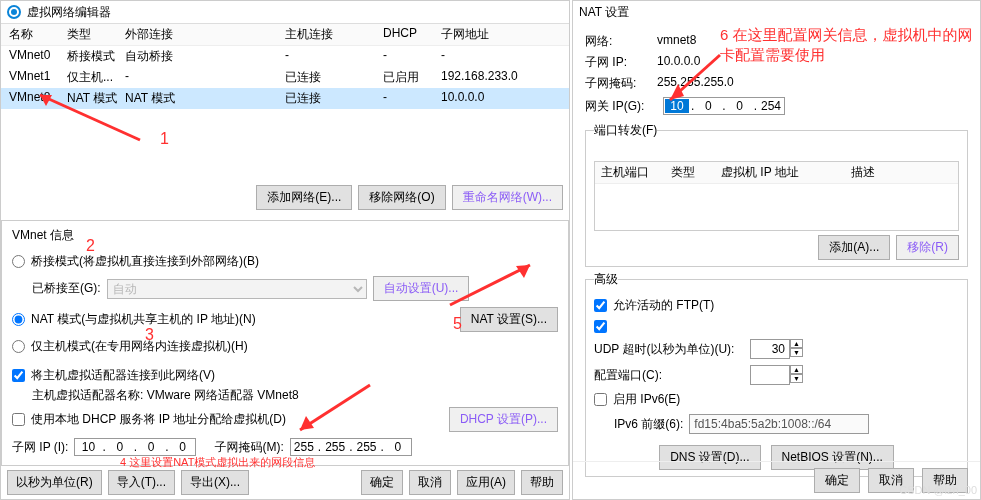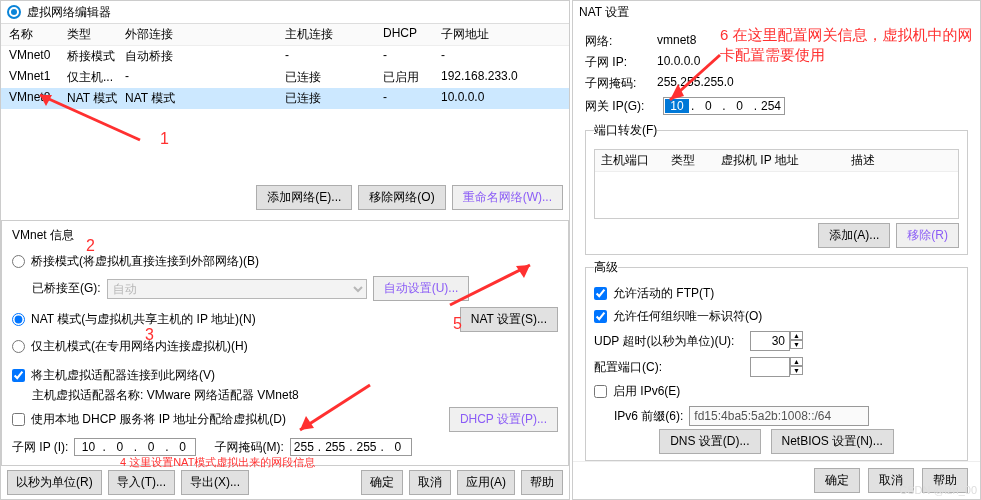--- a/index.html
+++ b/index.html
@@ -32,30 +32,30 @@
 .ip-field { display: inline-flex; border: 1px solid #999; padding: 1px; align-items: center; }
 .dot { padding: 0 2px; }
 .bottom-buttons { position: absolute; bottom: 4px; left: 6px; right: 6px; display: flex; gap: 6px; }
 .bottom-buttons button { padding: 3px 8px; }
 .spacer { flex: 1; }
 fieldset { border: 1px solid #ccc; padding: 6px 8px; margin: 4px 0; }
 .right-panel { position: absolute; left: 572px; top: 0; width: 409px; height: 500px; border: 1px solid #ccc; background: #fff; }
 .right-body { padding: 8px 12px; }
 .info-row { display: flex; padding: 2px 0; }
 .info-label { width: 72px; }
-.port-table { border: 1px solid #ccc; height: 70px; margin-top: 4px; }
+.port-table { border: 1px solid #ccc; height: 70px; margin-top: 16px; }
 .port-header { display: flex; background: #fafafa; padding: 2px 6px; border-bottom: 1px solid #eee; }
 .pcol1 { width: 70px; } .pcol2 { width: 50px; } .pcol3 { width: 130px; } .pcol4 { flex: 1; }
 .port-btns { display: flex; justify-content: flex-end; gap: 6px; margin-top: 4px; }
 .adv-row { display: flex; align-items: center; padding: 3px 0; gap: 6px; }
 .spinner { display: inline-flex; }
 .spinner input { width: 40px; text-align: right; }
 .spin-btns { display: flex; flex-direction: column; }
 .spin-btns span { font-size: 7px; border: 1px solid #999; padding: 0 2px; line-height: 7px; cursor: pointer; }
-.dns-row { display: flex; justify-content: center; gap: 10px; }
+.dns-row { display: flex; justify-content: center; gap: 10px; margin-top: 8px; }
 .ok-row { display: flex; justify-content: flex-end; gap: 8px; padding: 6px 12px; border-top: 1px solid #eee; position: absolute; bottom: 0; left: 0; right: 0; }
 .annotation { position: absolute; color: #ff3030; font-size: 16px; font-weight: 500; pointer-events: none; }
 .arrow { position: absolute; pointer-events: none; }
 select { border: 1px solid #999; padding: 1px; }
 .sel-ip { background: #0078d7; color: #fff; }
 .watermark { position: absolute; right: 4px; bottom: 4px; color: #ddd; font-size: 11px; }
 </style>
 </head>
 <body>
 
@@ -219,21 +219,20 @@
       </div>
     </fieldset>
     <fieldset>
       <legend>高级</legend>
       <div class="check-row">
           <input type="checkbox" checked="" style="">
           <span>允许活动的 FTP(T)</span>
         </div>
       <div class="check-row">
           <input type="checkbox" checked="" style="">
-          <span>允许任何组织唯一标识符(O)</span>
         </div>
       <div class="adv-row">
           <span style="width:150px">UDP 超时(以秒为单位)(U):</span>
         <span class="spinner">
             <input type="text" value="30" style="">
             <span class="spin-btns">
               <span>▲</span>
               <span>▼</span>
             </span>
           </span>

